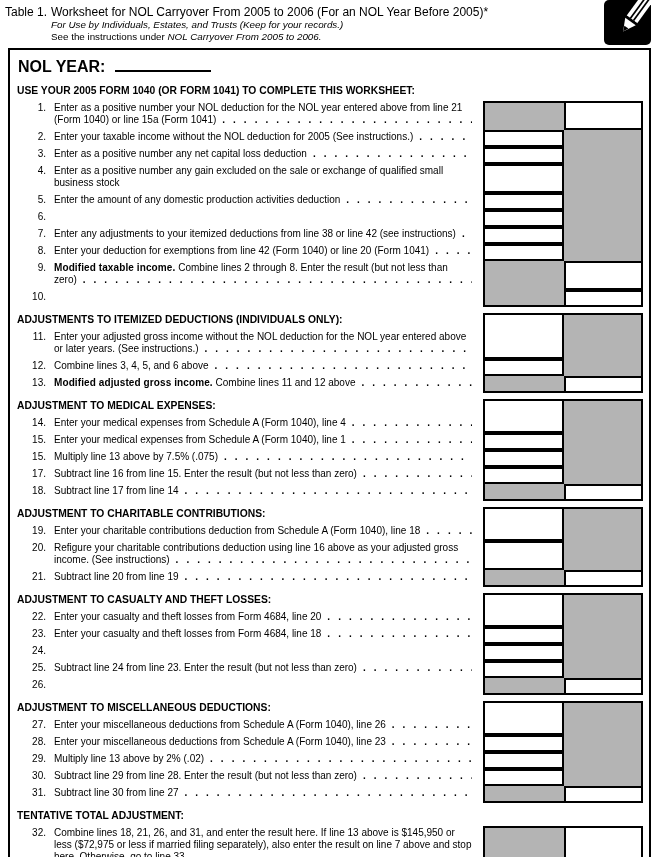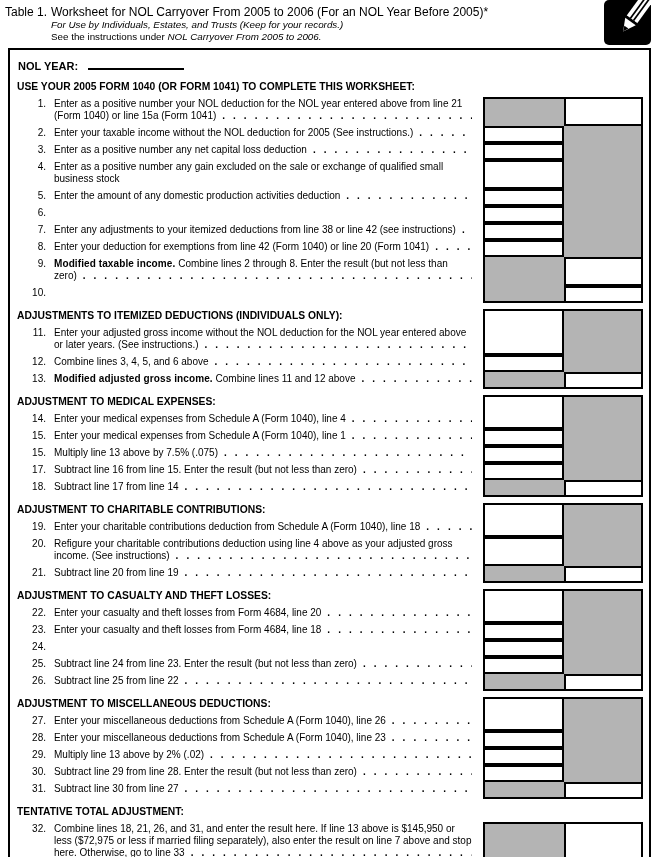--- a/index.html
+++ b/index.html
@@ -9,21 +9,21 @@
   .hdr{position:relative;padding:5px 6px 0 5px;height:43px;}
   .titleline{font-size:12px;line-height:14px;white-space:nowrap;}
   .tlabel{display:inline-block;width:46px;}
   .ttitle{font-weight:normal;}
   .sub{font-size:9.8px;line-height:11.5px;margin-left:46px;}
   .it{font-style:italic;}
   .pencil{position:absolute;top:0;right:8px;width:47px;height:45px;}
 
   
   .box{margin:0 8px;border:2.5px solid #000;padding:5px 6px 6px 6px;}
-  .nolyear{font-weight:bold;font-size:11px;padding:3px 0 8px 2px;}
+  .nolyear{font-weight:bold;font-size:16px;padding:3px 0 8px 2px;}
   .blank{display:inline-block;width:96px;height:10px;border-bottom:2px solid #000;margin-left:10px;}
 
   
   .sec{display:grid;grid-template-columns:1fr 81px 79px;position:relative;margin-bottom:6px;}
   .sh{grid-column:1;grid-row:1;font-weight:bold;font-size:10.3px;line-height:13px;height:17px;padding-left:1px;}
   .lbl{grid-column:1;display:flex;font-size:10px;line-height:12px;padding:1px 0 4px 0;margin-right:11px;}
   .n{flex:0 0 30px;text-align:right;margin-right:8px;}
   .t{flex:1 1 auto;min-width:0;overflow:hidden;}
   .t b{letter-spacing:.1px;}
   .dots::after{
@@ -220,21 +220,21 @@
 
       <div class="lbl" style="grid-row:2">
           <span class="n">19.</span>
           <span class="t dots">Enter your charitable contributions deduction from Schedule A (Form 1040), line 18</span>
         </div>
       <div class="cell w c2" style="grid-row:1/3"></div>
       <div class="cell g c3" style="grid-row:1/3"></div>
 
       <div class="lbl" style="grid-row:3">
           <span class="n">20.</span>
-          <span class="t dots">Refigure your charitable contributions deduction using line 4 above as your adjusted gross income. (See instructions)</span>
+          <span class="t dots">Refigure your charitable contributions deduction using line 16 above as your adjusted gross income. (See instructions)</span>
         </div>
       <div class="cell w c2" style="grid-row:3"></div>
       <div class="cell g c3" style="grid-row:3"></div>
 
       <div class="lbl" style="grid-row:4">
           <span class="n">21.</span>
           <span class="t dots">Subtract line 20 from line 19</span>
         </div>
       <div class="cell g c2" style="grid-row:4"></div>
       <div class="cell w c3" style="grid-row:4"></div>
@@ -267,21 +267,20 @@
 
       <div class="lbl" style="grid-row:5">
           <span class="n">25.</span>
           <span class="t dots">Subtract line 24 from line 23. Enter the result (but not less than zero)</span>
         </div>
       <div class="cell w c2" style="grid-row:5"></div>
       <div class="cell g c3" style="grid-row:5"></div>
 
       <div class="lbl" style="grid-row:6">
           <span class="n">26.</span>
-          <span class="t dots">Subtract line 25 from line 22</span>
         </div>
       <div class="cell g c2" style="grid-row:6"></div>
       <div class="cell w c3" style="grid-row:6"></div>
 
       <div class="tb"></div>
     </div>
 
     <div class="sec">
       <div class="sh">ADJUSTMENT TO MISCELLANEOUS DEDUCTIONS:</div>
 

